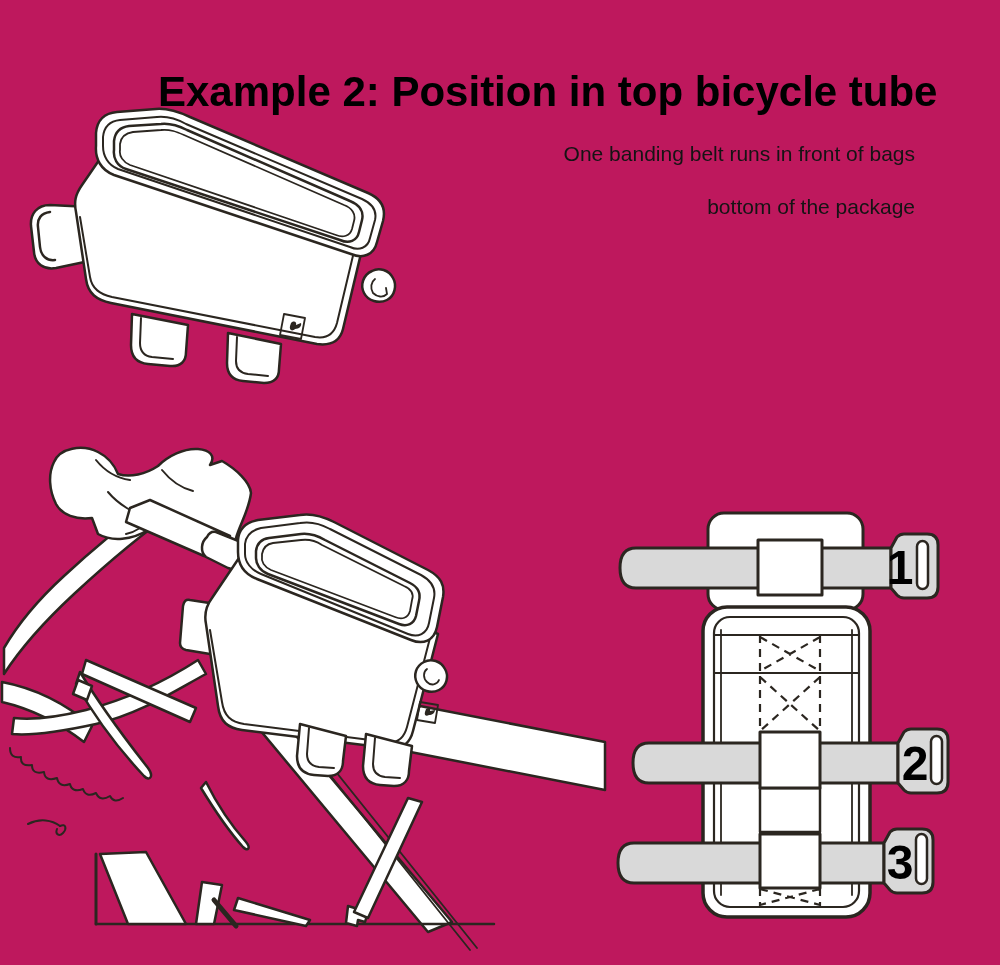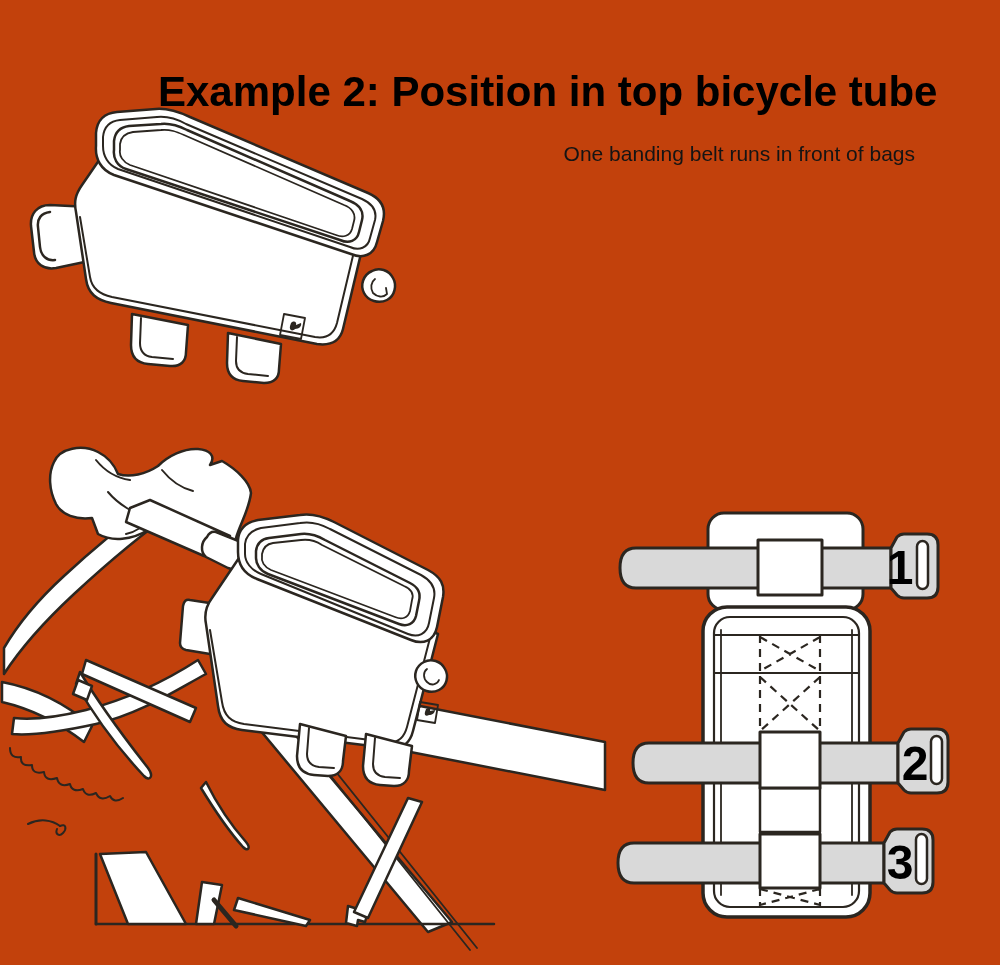--- a/index.html
+++ b/index.html
@@ -1,17 +1,17 @@
 <!DOCTYPE html>
 <html><head>
 <meta charset="utf-8">
 <style>
   html,body{margin:0;padding:0;background:#fff;}
   .page{
-    position:relative;width:1000px;height:965px;background:#c2410c;
+    position:relative;width:1000px;height:965px;background:#be185d;
     font-family:"Liberation Sans",sans-serif;overflow:hidden;color:#000;
   }
   .title{
     position:absolute;left:158px;top:40px;
     font-size:42px;font-weight:700;letter-spacing:0px;white-space:nowrap;color:#000;
   }
   .desc{
     position:absolute;top:127px;right:85px;text-align:right;
     font-size:21px;line-height:53px;color:#141414;
   }
@@ -28,20 +28,21 @@
 </style>
 </head>
 <body>
 
 <div class="page">
 
   <h1 class="title">Example 2: Position in top bicycle tube</h1>
 
   <div class="desc">
     <div>One banding belt runs in front of bags</div>
+    <div>bottom of the package</div>
   </div>
 
   <svg class="art art-bag" width="400" height="300" viewBox="0 0 400 300">
     <g>
 
       <path class="wh" d="M 70,112 L 30,110 C 17,110 10,119 11,131 L 14,157 C 15,169 24,175 36,173 L 74,165 Z"></path>
       <path class="ln" d="M 30,117 C 21,118 17,124 18,132 L 20,152 C 21,161 27,166 35,165"></path>
 
       <path class="wh" d="M 84,58 L 62,90 C 55,100 54,107 56,117 L 66,184 C 68,199 77,205 91,208 L 297,249 C 312,251 320,246 323,234 L 343,150 L 84,72 Z"></path>
       <path class="ln" style="stroke-width:2" d="M 60,122 L 70,182 C 72,194 80,199 92,202 L 295,242 C 307,244 314,239 317,228 L 336,148"></path>

